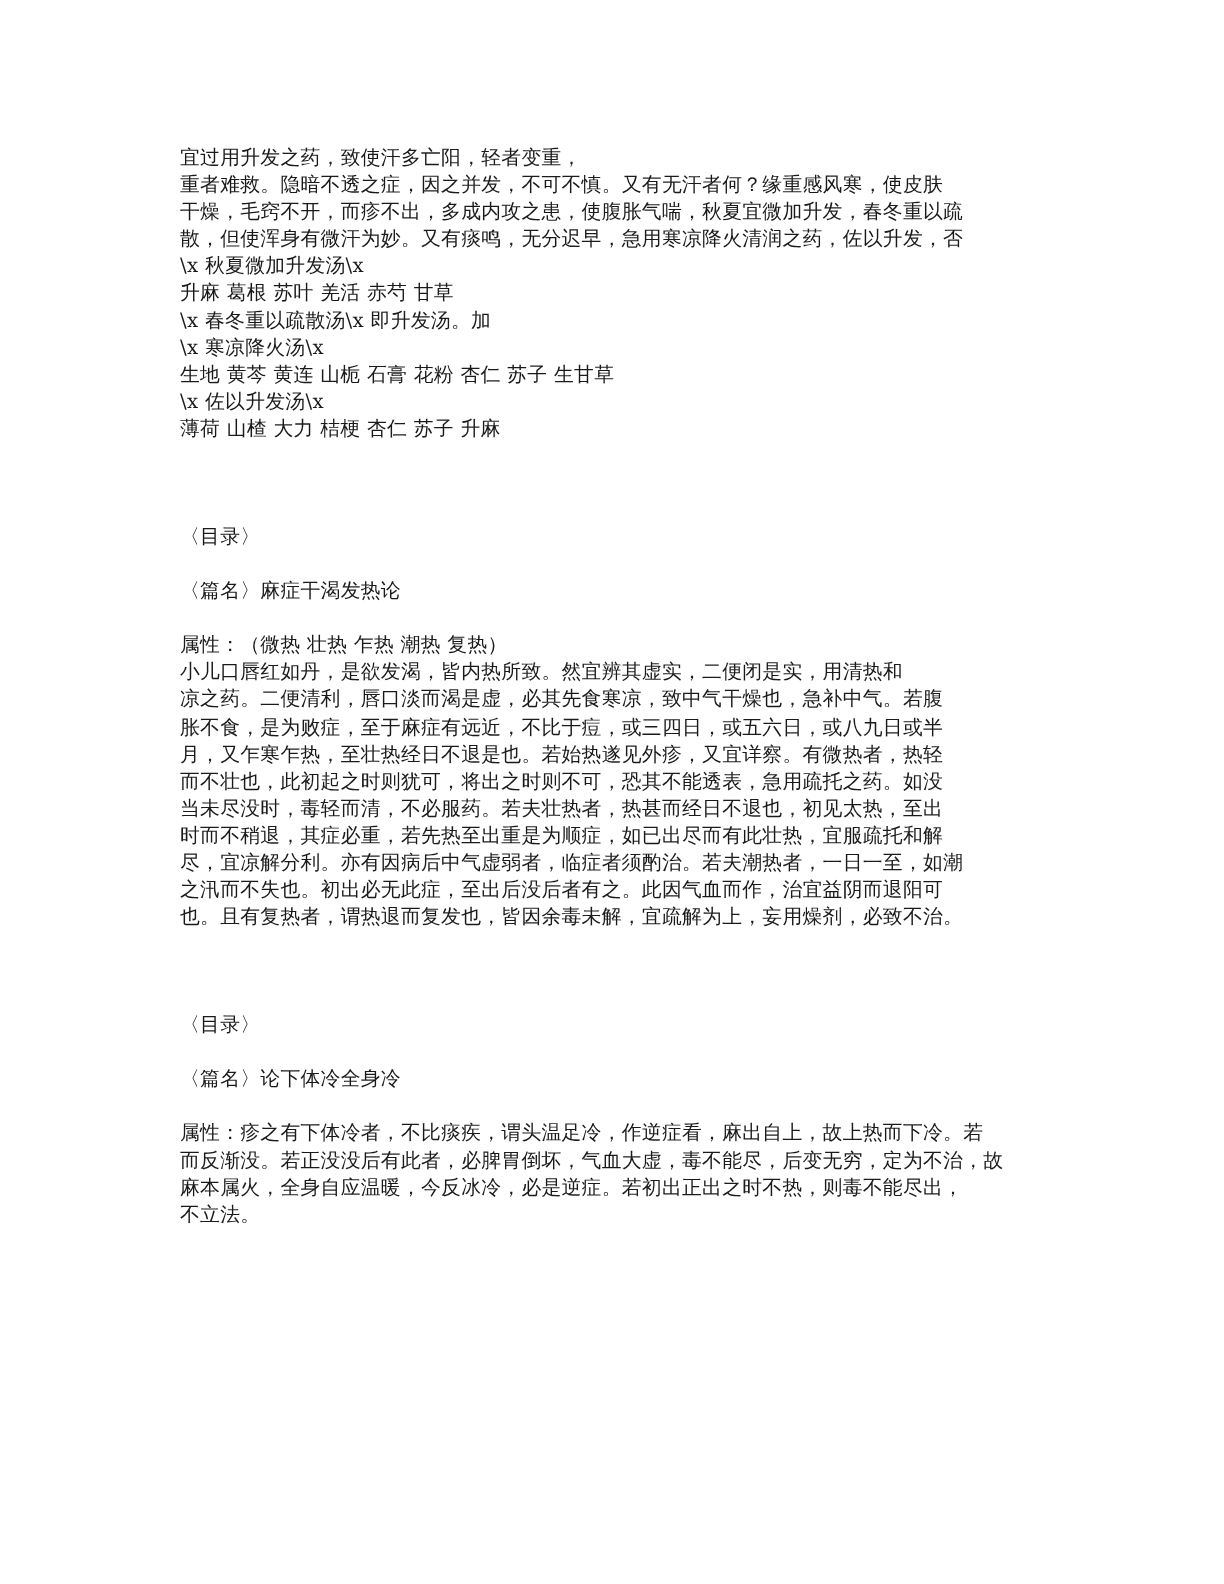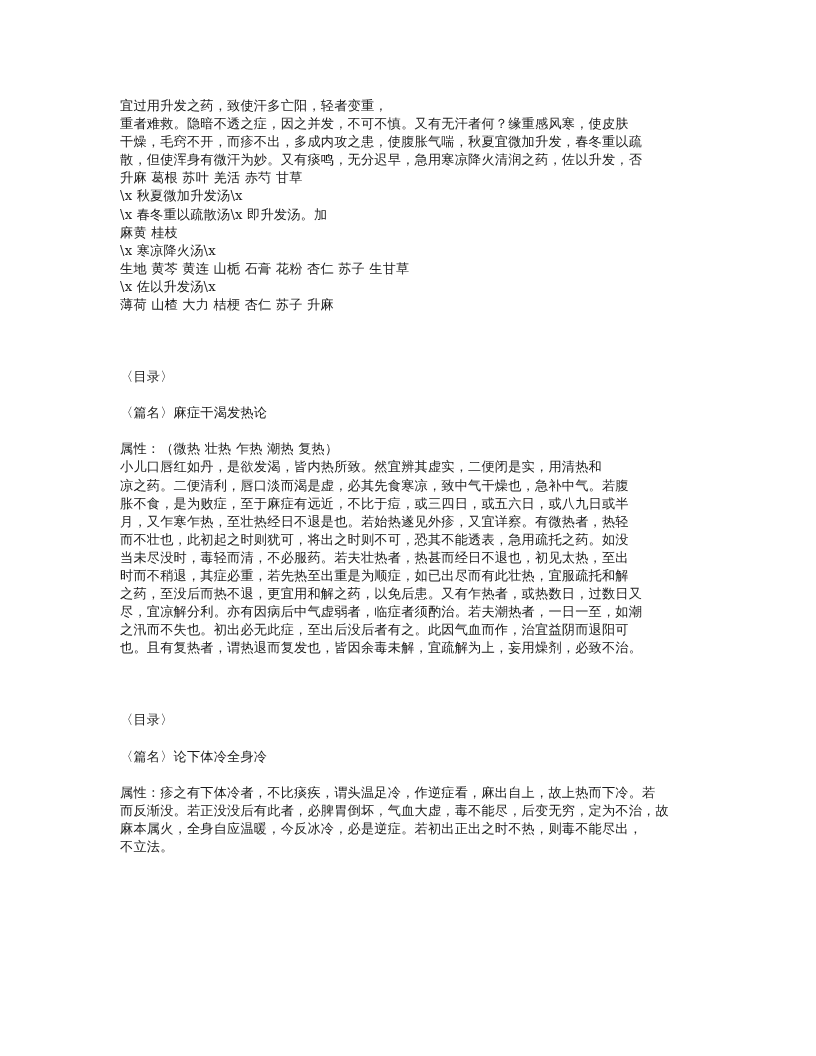--- a/index.html
+++ b/index.html
@@ -36,24 +36,23 @@
 <body>
 
 <div class="page">
 
   <div class="section">
     <div class="line">宜过用升发之药，致使汗多亡阳，轻者变重，</div>
     <div class="line">重者难救。隐暗不透之症，因之并发，不可不慎。又有无汗者何？缘重感风寒，使皮肤</div>
     <div class="line">干燥，毛窍不开，而疹不出，多成内攻之患，使腹胀气喘，秋夏宜微加升发，春冬重以疏</div>
     <div class="line">散，但使浑身有微汗为妙。又有痰鸣，无分迟早，急用寒凉降火清润之药，佐以升发，否</div>
 
+    <div class="line">\x 秋夏微加升发汤\x</div>
     <div class="line">升麻  葛根  苏叶  羌活  赤芍  甘草</div>
-    <div class="line">\x 秋夏微加升发汤\x</div>
     <div class="line">\x 春冬重以疏散汤\x  即升发汤。加</div>
-    <div class="line">麻黄  桂枝</div>
     <div class="line">\x 寒凉降火汤\x</div>
     <div class="line">生地  黄芩  黄连  山栀  石膏  花粉  杏仁  苏子  生甘草</div>
     <div class="line">\x 佐以升发汤\x</div>
     <div class="line">薄荷  山楂  大力  桔梗  杏仁  苏子  升麻</div>
   </div>
 
   <div class="gap-large"></div>
 
   <div class="section">
     <div class="line">〈目录〉</div>
@@ -61,21 +60,20 @@
     <div class="line">〈篇名〉麻症干渴发热论</div>
     <div class="gap-small"></div>
     <div class="line">属性：（微热  壮热  乍热  潮热  复热）</div>
     <div class="line">小儿口唇红如丹，是欲发渴，皆内热所致。然宜辨其虚实，二便闭是实，用清热和</div>
     <div class="line">凉之药。二便清利，唇口淡而渴是虚，必其先食寒凉，致中气干燥也，急补中气。若腹</div>
     <div class="line">胀不食，是为败症，至于麻症有远近，不比于痘，或三四日，或五六日，或八九日或半</div>
     <div class="line">月，又乍寒乍热，至壮热经日不退是也。若始热遂见外疹，又宜详察。有微热者，热轻</div>
     <div class="line">而不壮也，此初起之时则犹可，将出之时则不可，恐其不能透表，急用疏托之药。如没</div>
     <div class="line">当未尽没时，毒轻而清，不必服药。若夫壮热者，热甚而经日不退也，初见太热，至出</div>
     <div class="line">时而不稍退，其症必重，若先热至出重是为顺症，如已出尽而有此壮热，宜服疏托和解</div>
-    <div class="line">之药，至没后而热不退，更宜用和解之药，以免后患。又有乍热者，或热数日，过数日又</div>
     <div class="line">尽，宜凉解分利。亦有因病后中气虚弱者，临症者须酌治。若夫潮热者，一日一至，如潮</div>
     <div class="line">之汛而不失也。初出必无此症，至出后没后者有之。此因气血而作，治宜益阴而退阳可</div>
     <div class="line">也。且有复热者，谓热退而复发也，皆因余毒未解，宜疏解为上，妄用燥剂，必致不治。</div>
   </div>
 
   <div class="gap-large"></div>
 
   <div class="section">
     <div class="line">〈目录〉</div>
     <div class="gap-small"></div>

